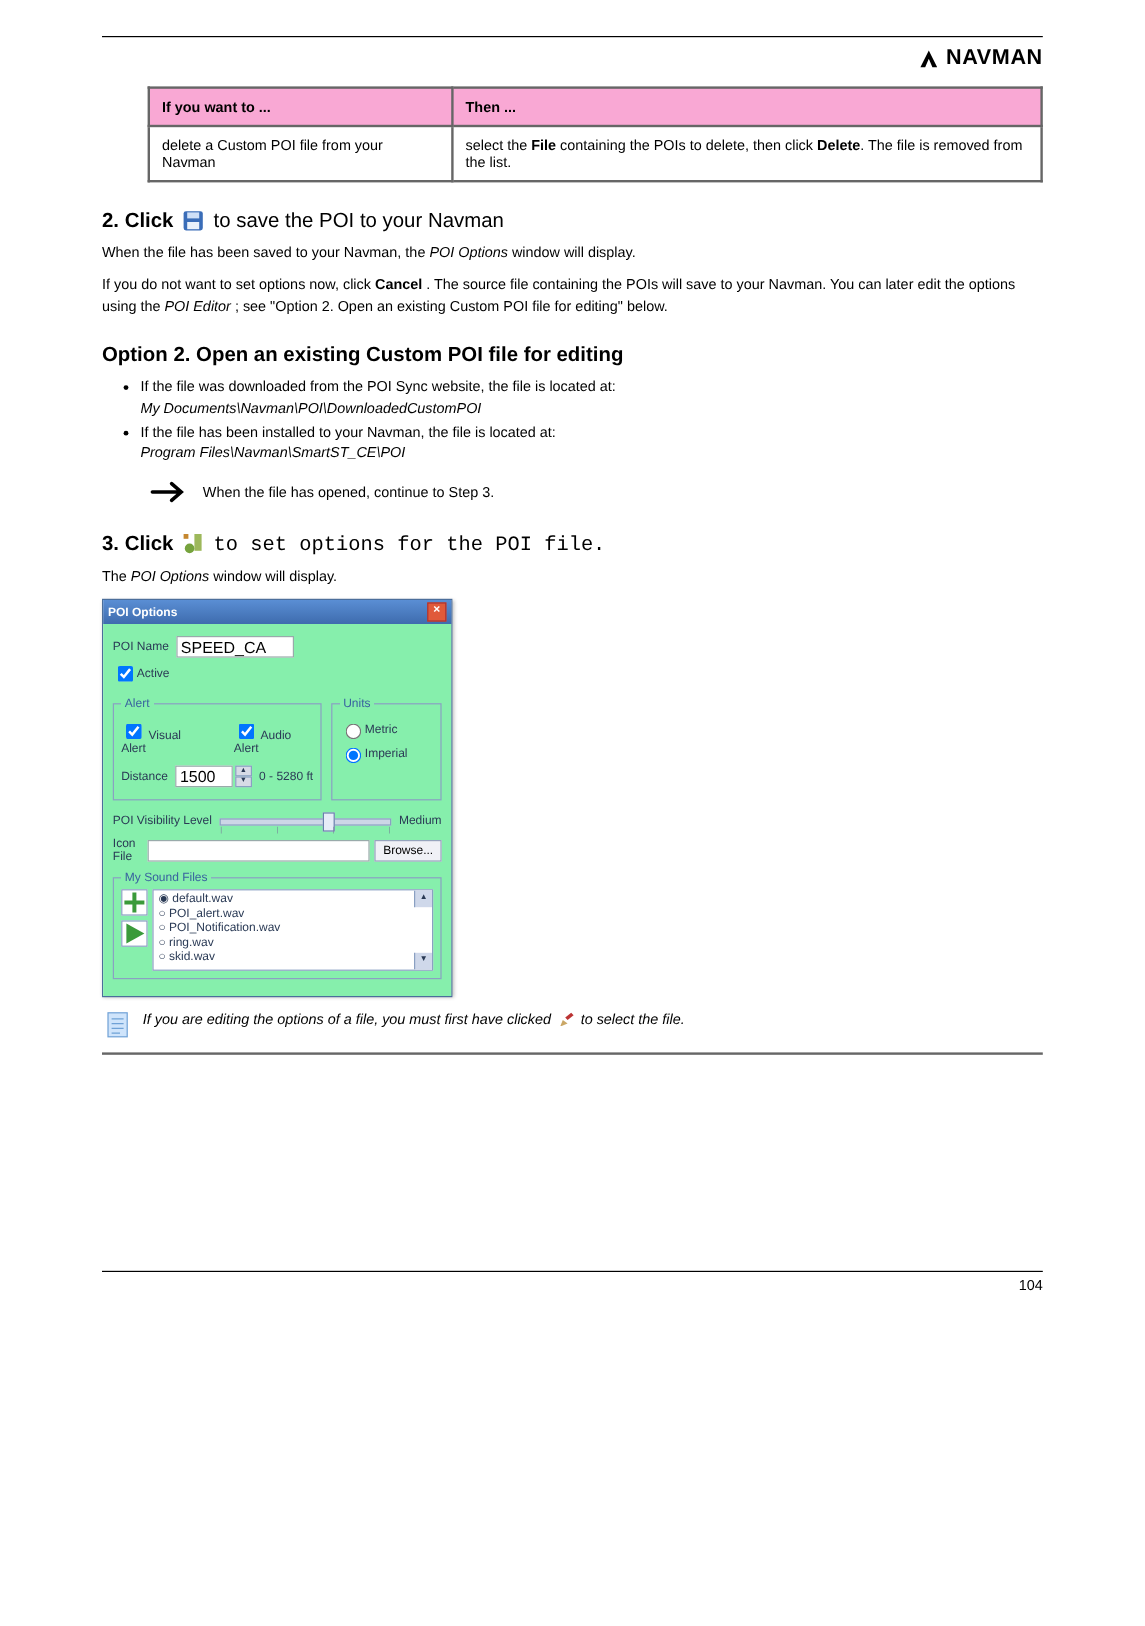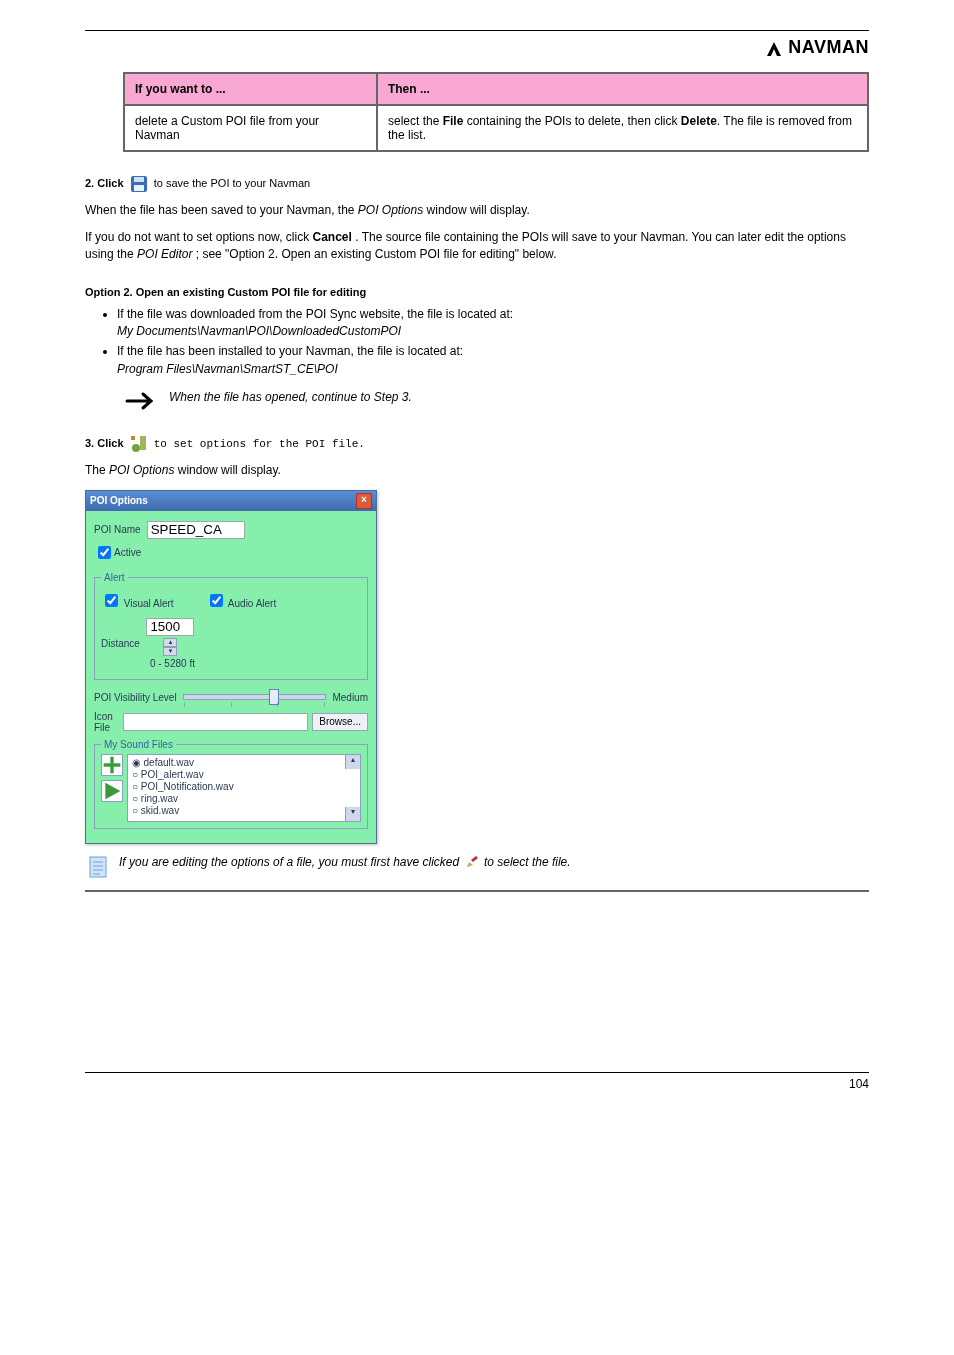--- a/index.html
+++ b/index.html
@@ -52,21 +52,21 @@
     vertical-align: top;
     font-size: 12px;
   }
   .info-table th {
     background: #f9a8d4;
     font-weight: bold;
   }
   .info-table th:first-child, .info-table td:first-child { width: 34%; }
 
   h2.step-head {
-    font-size: 11px;
+    font-size: 17px;
     font-weight: bold;
     margin: 22px 0 8px 0;
   }
   p.body-text {
     margin: 4px 0 10px 0;
     line-height: 1.45;
   }
   .inline-icon {
     display: inline-block;
     vertical-align: middle;
@@ -80,21 +80,21 @@
     margin: 6px 0 10px 10px;
     padding-left: 22px;
   }
   ul.plain li { margin: 3px 0; line-height:1.45; }
 
   .indent-para { margin-left: 18px; line-height:1.45; }
 
   .arrow-row {
     margin: 12px 0 12px 40px;
     display: flex;
-    font-style: italic;
+    align-items: center;
   }
   .arrow-icon {
     width: 34px;
     height: 22px;
     flex-shrink: 0;
     margin-right: 10px;
   }
 
   
   .dialog {
@@ -131,21 +131,21 @@
   .dlg-input {
     background:#fff; border:1px solid #9aa; padding:1px 3px; height:14px;
   }
   fieldset.dlg-fs {
     border:1px solid #8aa0c2;
     margin:6px 0;
     padding:4px 6px 6px 6px;
   }
   fieldset.dlg-fs legend { color:#39639f; padding:0 3px; }
   .dlg-check { margin-right:3px; }
-  .dlg-spin { display:flex; align-items:center; gap:2px;flex-direction:column; }
+  .dlg-spin { display:flex; align-items:center; gap:2px; }
   .spin-btns { display:flex; flex-direction:column; }
   .spin-btns span{
     width:12px;height:7px;background:#d7dbe6;border:1px solid #8aa0c2;font-size:7px;text-align:center;line-height:6px;cursor:pointer;
   }
   .dlg-two-col { display:flex; gap:8px; }
   .dlg-two-col .left { flex:1; }
   .dlg-slider {
     display:flex; align-items:center; margin:6px 0 8px 0; gap:6px;
   }
   .slider-track {
@@ -326,20 +326,31 @@
               <input class="dlg-input" style="width: 40px;" value="1500">
               <div class="spin-btns">
                 <span>▴</span>
                 <span>▾</span>
               </div>
               <span style="margin-left:4px;">0 - 5280 ft</span>
             </div>
           </div>
         </fieldset>
 
+        <fieldset class="dlg-fs" style="width:78px;">
+          <legend>Units</legend>
+          <div class="dlg-row">
+            <input type="radio" name="u" class="dlg-check" style="">
+            <label>Metric</label>
+          </div>
+          <div class="dlg-row">
+            <input type="radio" name="u" checked="" class="dlg-check" style="">
+            <label>Imperial</label>
+          </div>
+        </fieldset>
       </div>
 
       <div class="dlg-slider">
         <span>POI Visibility Level</span>
         <div class="slider-track">
           <div class="slider-thumb"></div>
           <div class="slider-ticks">
               <span>|</span>
               <span>|</span>
               <span>|</span>

